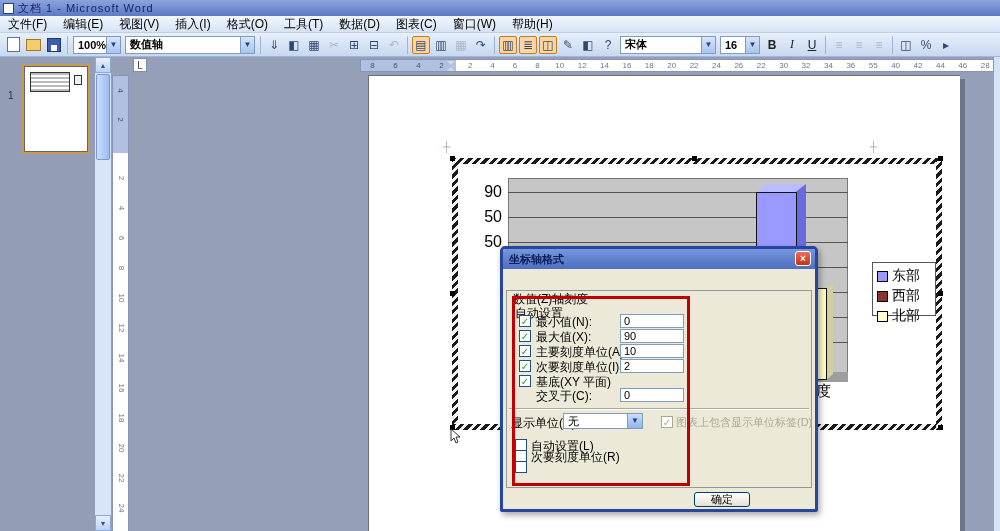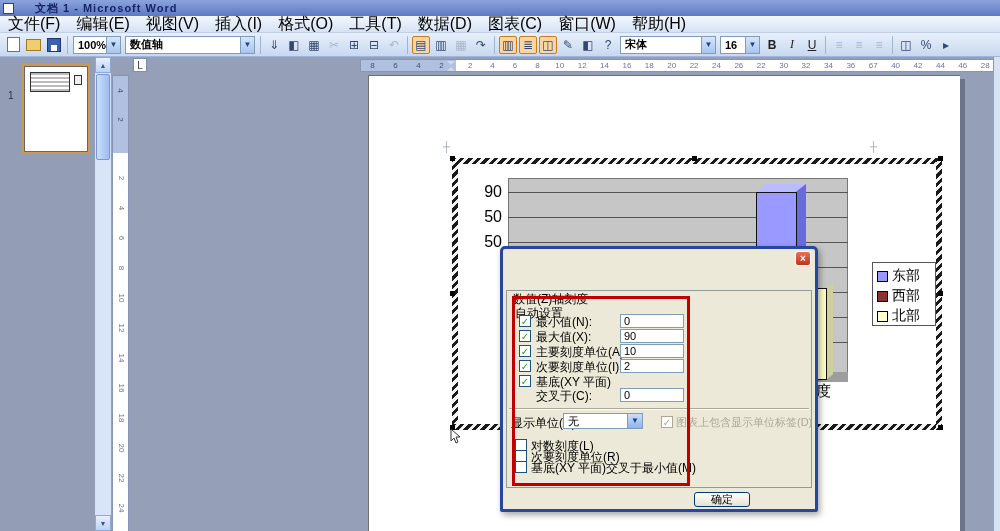--- a/index.html
+++ b/index.html
@@ -5,27 +5,27 @@
   * { margin:0; padding:0; box-sizing:border-box; }
   html,body { width:1000px; height:531px; overflow:hidden;
     font-family:"Liberation Sans","DejaVu Sans",sans-serif; }
   body { position:relative; background:#95A0B8; }
 
   
   .titlebar { position:absolute; left:0; top:0; width:1000px; height:16px;
     background:linear-gradient(#8CA3DC,#5C79C4); display:flex; align-items:center; }
   .appicon { width:11px; height:11px; margin:0 4px 0 3px; background:#fff;
     border:1px solid #2a3f8f; }
-  .titletext { font-size:11px; font-weight:bold; color:#15246B; letter-spacing:1px;margin-left:17px; }
+  .titletext { font-size:11px; font-weight:normal; color:#15246B; letter-spacing:1px; }
 
   
   .menubar { position:absolute; left:0; top:16px; width:1000px; height:17px;
     background:linear-gradient(#F3F7FD,#D5E2F4); display:flex; align-items:center;
     border-bottom:1px solid #c0cfe6; }
-  .menuitem { font-size:16px; color:#000; padding:1px 8px; white-space:nowrap;text-align:right; }
+  .menuitem { font-size:12px; color:#000; padding:1px 8px; white-space:nowrap;text-align:right; }
 
   
   .toolbar { position:absolute; left:0; top:33px; width:1000px; height:24px;
     background:linear-gradient(#E7F0FB,#C8D8F0); border-bottom:1px solid #9EB6DC;
     display:flex; align-items:center; padding-left:4px; }
   .tbsep { width:1px; height:18px; background:#9fb3d2; margin:0 3px; }
   .tbico { width:18px; height:18px; display:flex; align-items:center; justify-content:center;
     font-size:12px; color:#32476e; margin:0 1px; border:1px solid transparent; border-radius:2px; }
   .tbico.toggled { background:#FBD6A2; border:1px solid #C77D1E; }
   .tbico.disabled { color:#aab6ca; }
@@ -104,21 +104,21 @@
   .gline { position:absolute; left:508px; width:340px; height:1px; background:#555; }
   .plotfloor { position:absolute; left:508px; top:372px; width:340px; height:10px; background:#9d9d9d; }
   .ylabels { position:absolute; left:466px; top:182px; width:36px; display:flex;
     flex-direction:column; }
   .ylabels b { height:25px; text-align:right; font-weight:normal; font-size:16px;
     color:#000; line-height:20px; }
   .bar-front { position:absolute; border:1px solid #111; }
   .bar-top { position:absolute; }
   .bar-side { position:absolute; }
   .axislabelpart { position:absolute; left:816px; top:382px; font-size:15px; color:#000; }
-  .legend { position:absolute; left:872px; top:262px; width:64px; height:64px; background:#fff;
+  .legend { position:absolute; left:872px; top:262px; width:64px; height:54px; background:#fff;
     border:1px solid #555; padding:3px 0 0 4px; }
   .legrow { display:flex; align-items:center; height:20px; }
   .legswatch { width:11px; height:11px; border:1px solid #000; margin-right:4px; flex:0 0 auto; }
   .legrow i { font-style:normal; font-size:14px; color:#000; white-space:nowrap; }
 
   
   .dialog { position:absolute; left:500px; top:246px; width:318px; height:266px;
     background:#ECE9D8; border:3px solid #27479E; border-radius:5px 5px 2px 2px;
     box-shadow:2px 3px 6px rgba(0,0,0,.35); }
   .dlgtitle { position:absolute; left:0; top:0; width:100%; height:20px;
@@ -338,21 +338,21 @@
       <b>18</b>
       <b>20</b>
       <b>22</b>
       <b>24</b>
       <b>26</b>
       <b>22</b>
       <b>30</b>
       <b>32</b>
       <b>34</b>
       <b>36</b>
-      <b>67</b>
+      <b>55</b>
       <b>40</b>
       <b>42</b>
       <b>44</b>
       <b>46</b>
       <b>28</b>
     </div>
 </div>
 <div class="vruler">
   <div class="white"></div>
   <div class="vr-marg">
@@ -433,20 +433,23 @@
 <div class="hatch" style="left:936px;top:158px;width:6px;height:272px"></div>
 <span class="handle" style="left:450px;top:156px"></span>
 <span class="handle" style="left:692px;top:156px"></span>
 <span class="handle" style="left:938px;top:156px"></span>
 <span class="handle" style="left:450px;top:291px"></span>
 <span class="handle" style="left:938px;top:291px"></span>
 <span class="handle" style="left:450px;top:425px"></span>
 <span class="handle" style="left:938px;top:425px"></span>
 
 <div class="dialog">
+  <div class="dlgtitle">
+    <span>坐标轴格式</span>
+  </div>
   <div class="dlgclose">×</div>
 
   <div class="tabpage"></div>
 
   <span class="dtext" style="left:10px;top:42px">数值(Z)轴刻度</span>
   <span class="dtext" style="left:12px;top:56px">自动设置</span>
 
   <span class="chk" style="left:16px;top:66px">✓</span>
   <span class="dtext" style="left:33px;top:65px">最小值(N):</span>
   <span class="tbox" style="left:117px;top:65px">0</span>
@@ -472,25 +475,24 @@
 
   <span class="dtext" style="left:8px;top:166px">显示单位(U):</span>
   <div class="dcombo">
     <span>无</span>
     <span class="arrow">▼</span>
   </div>
   <span class="chk gray" style="left:158px;top:167px">✓</span>
   <span class="dtext graytext" style="left:173px;top:166px;font-size:11px">图表上包含显示单位标签(D)</span>
 
   <span class="chk off" style="left:12px;top:190px">✓</span>
-  <span class="dtext" style="left:28px;top:189px">对数刻度(L)</span>
+  <span class="dtext" style="left:28px;top:189px">自动设置(L)</span>
   <span class="chk off" style="left:12px;top:201px">✓</span>
   <span class="dtext" style="left:28px;top:200px">次要刻度单位(R)</span>
   <span class="chk off" style="left:12px;top:212px">✓</span>
-  <span class="dtext" style="left:28px;top:211px">基底(XY 平面)交叉于最小值(M)</span>
 
   <div class="redrect"></div>
   <div class="okbtn">确定</div>
 </div>
 
 <svg class="cursor" width="12" height="18">
   <polygon points="1,1 1,13 4,10 6,15 8,14 6,9 10,9" fill="#ffffff" stroke="#333333"></polygon>
 </svg>
 
 </body></html>

